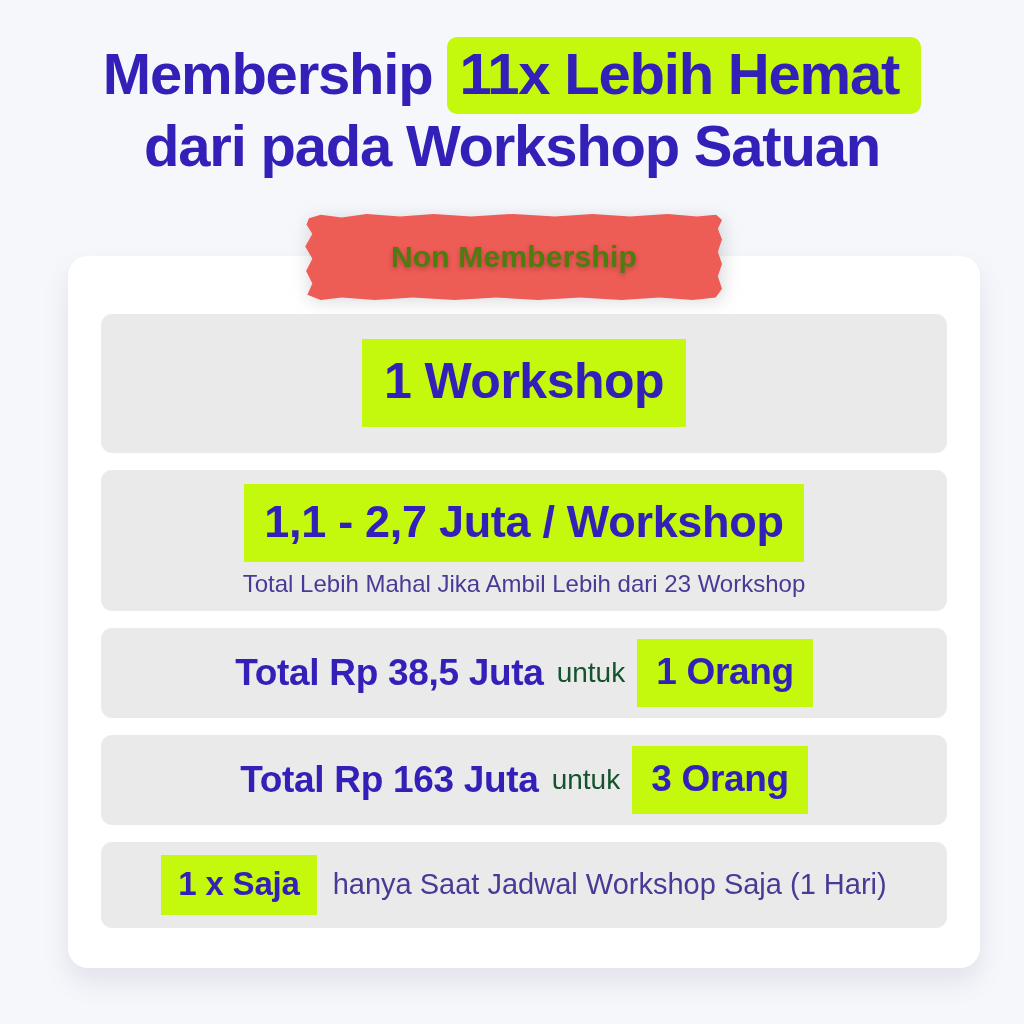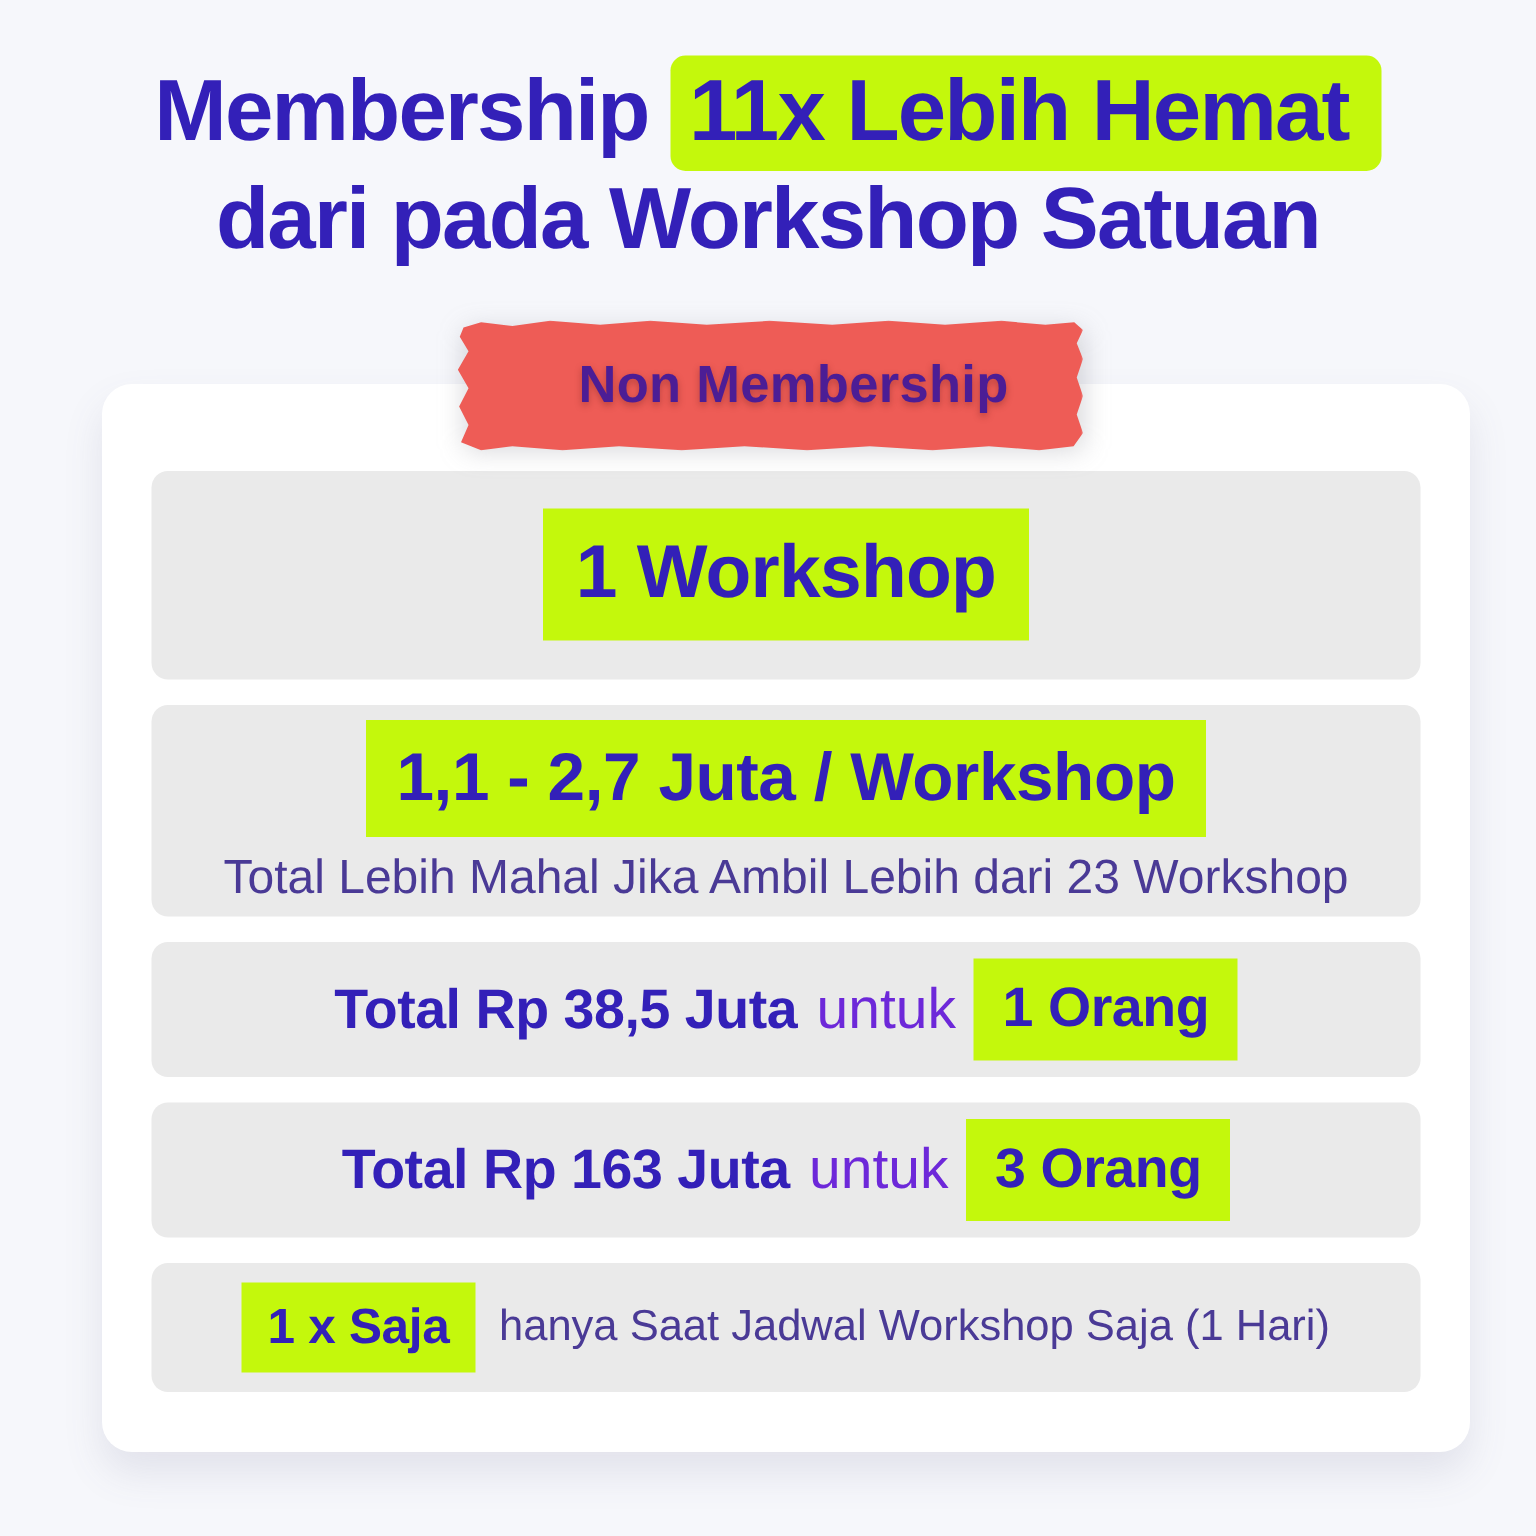--- a/index.html
+++ b/index.html
@@ -70,30 +70,30 @@
       60% 4%, 69% 1%, 78% 4%, 87% 1%, 94% 4%, 98.6% 2%, 100% 8%,
       99% 18%, 100% 30%, 99% 44%, 100% 58%, 99% 72%, 100% 86%,
       98.5% 96%, 93% 99%, 85% 96%, 76% 99%, 66% 96%, 56% 99%,
       46% 96%, 36% 99%, 26% 96%, 17% 99%, 9% 96%, 4% 99%, 0.8% 93%,
       2% 80%, 0.5% 66%, 2% 52%, 0.3% 38%, 2% 24%, 0.6% 13%
     );
     filter: blur(0.6px);
   }
   .banner-text {
     position: absolute;
-    left: 15px;
+    left: 0;
     top: 0;
     width: 424px;
     height: 95px;
     display: flex;
     align-items: center;
     justify-content: center;
-    color: #4c1d95;
-    font-weight: bold;
-    font-size: 35px;
+    color: #4d7c0f;
+    font-weight: bold;
+    font-size: 30px;
     letter-spacing: 0.2px;
     text-shadow: 0 2px 5px rgba(90,20,20,0.35);
     padding-bottom: 2px;
     box-sizing: border-box;
   }
 
   
   .card {
     position: absolute;
     left: 68px;
@@ -157,38 +157,38 @@
   
   .r2-big {
     font-weight: bold;
     font-size: 45px;
     letter-spacing: -0.3px;
     padding: 15px 20px 18px 20px;
     line-height: 1;
   }
   .r2-sub {
     font-weight: normal;
-    font-size: 32px;
+    font-size: 24px;
     color: #4A3A96;
     line-height: 1;
     padding-top: 4px;
   }
 
   
   .r34-bold {
     font-weight: bold;
     font-size: 37px;
     letter-spacing: -0.3px;
     color: #3320B8;
     line-height: 1;
   }
   .r34-reg {
     font-weight: normal;
-    font-size: 38px;
-    color: #6d28d9;
+    font-size: 28px;
+    color: #14532d;
     padding: 0 12px 0 13px;
     line-height: 1;
   }
   .r34-mark {
     font-weight: bold;
     font-size: 37px;
     letter-spacing: -0.3px;
     padding: 14px 19px 17px 19px;
     line-height: 1;
   }

